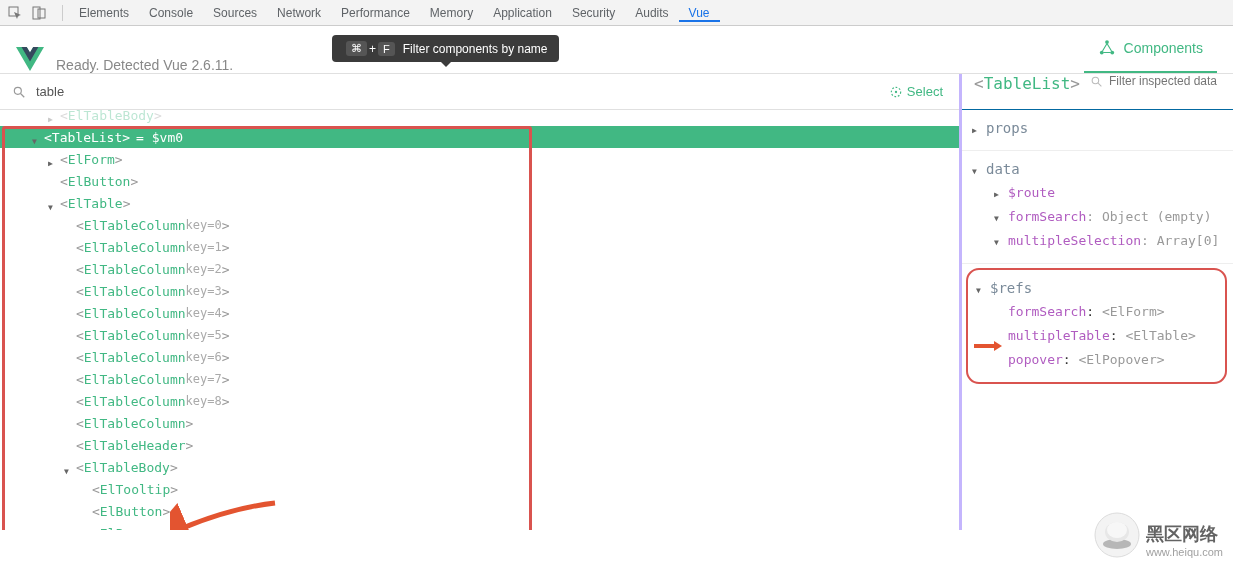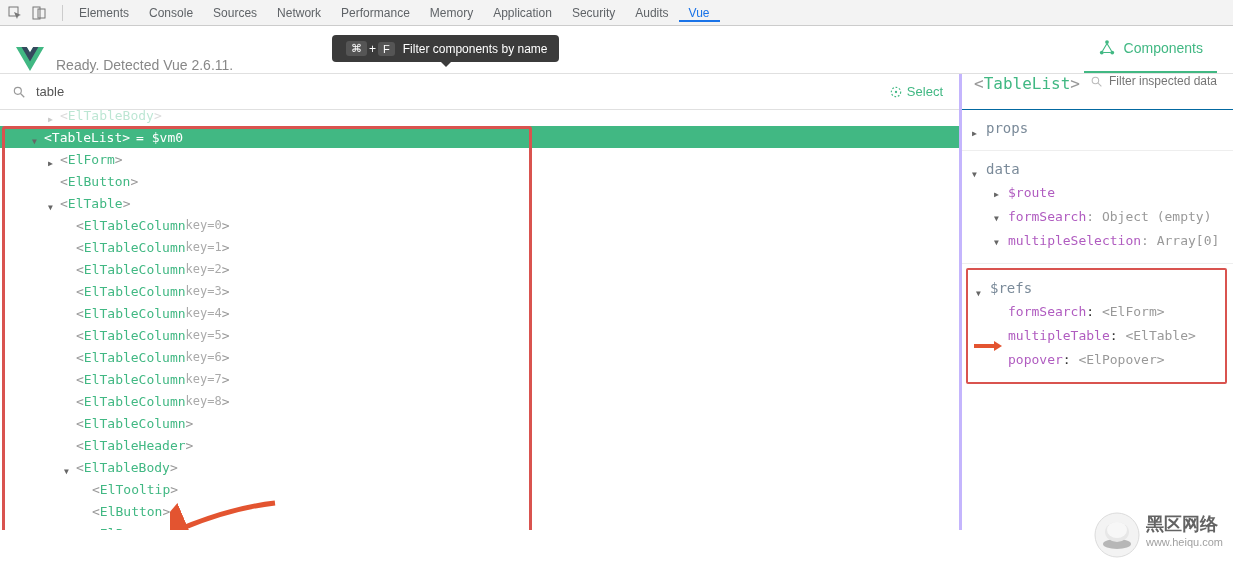--- a/index.html
+++ b/index.html
@@ -37,29 +37,29 @@
 .arrow{width:10px;height:10px;display:inline-block;margin-right:2px}
 .arrow.down::before{content:"▼";font-size:8px;color:#666}
 .arrow.right::before{content:"▶";font-size:8px;color:#666}
 .selected{background:#41b883;color:#fff}
 .selected .tag,.selected .bracket,.selected .extra{color:#fff}
 .bracket{color:#999}
 .tag{color:#41b883}
 .keyattr{color:#aaa;font-size:12px}
 .extra{color:#c0ccc7;margin-left:6px}
 .section{padding:6px 0 10px 10px;border-bottom:1px solid #eee}
-.section-header{display:flex;align-items:center;color:#7a8a99;padding:4px 0;font-size:14px}
+.section-header{display:flex;color:#7a8a99;padding:4px 0;font-size:14px}
 .section-header .arrow{margin-right:4px}
 .data-row{padding:2px 0 2px 22px;font-size:13px;line-height:20px}
 .data-row.sub{padding-left:36px}
 .key{color:#b05cc0}
 .type{color:#999}
-.refs-box{border:2px solid #d9534f;border-radius:2px;margin:4px 6px 0 4px;padding:6px 4px 10px 4px}
+.refs-box{border:2px solid #d9534f;border-radius:13px;margin:4px 6px 0 4px;padding:6px 4px 10px 4px}
 .red-arrow{position:absolute;pointer-events:none}
-.watermark{position:absolute;right:10px;bottom:8px;opacity:.7;display:flex;align-items:flex-start;pointer-events:none}
+.watermark{position:absolute;right:10px;bottom:8px;opacity:.7;display:flex;align-items:flex-end;pointer-events:none}
 .watermark-txt{color:#222;font-weight:700;font-size:18px;margin-left:6px}
 .watermark-sub{color:#777;font-size:11px;margin-left:6px}
 </style>
 </head>
 <body>
 
 <div class="devtools-tabs">
   <span class="dt-icon">
       <svg width="14" height="14" viewBox="0 0 14 14">
         <rect x="1" y="1" width="9" height="9" fill="none" stroke="#777"></rect>

